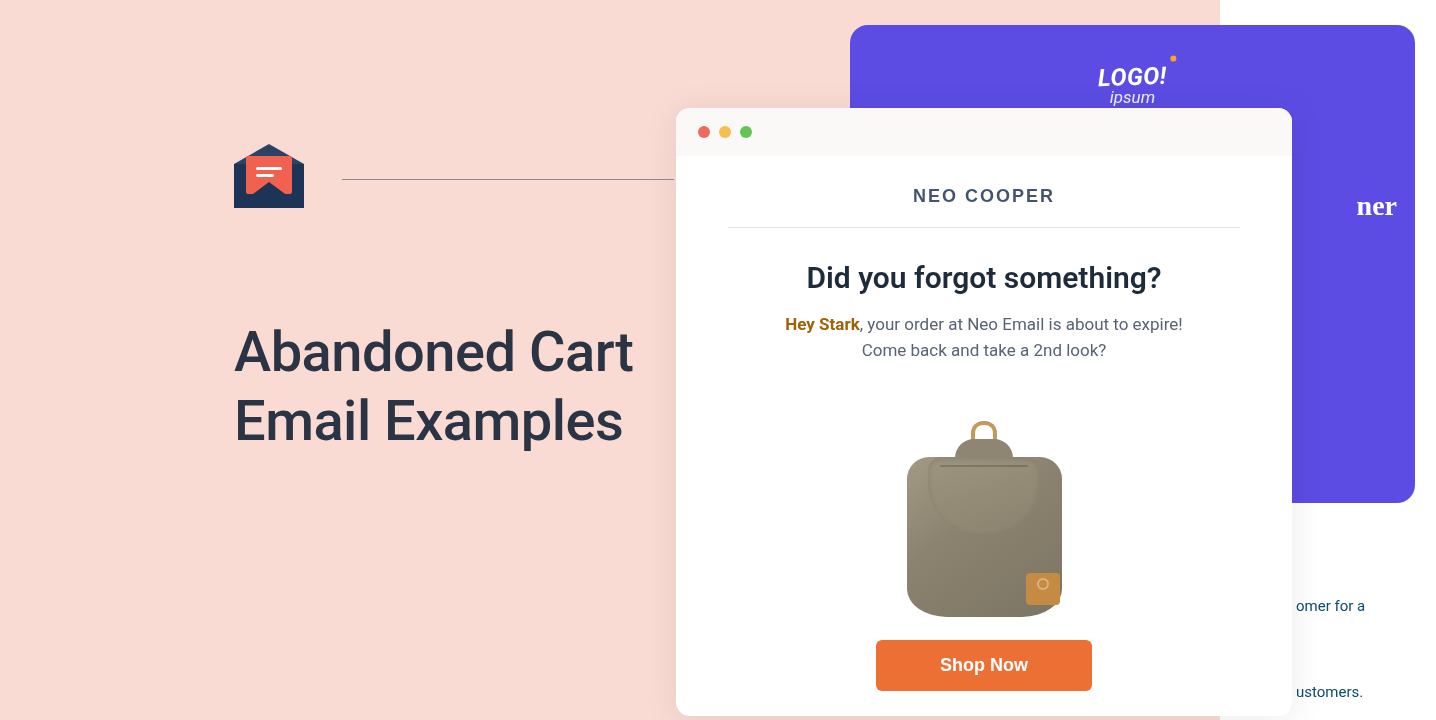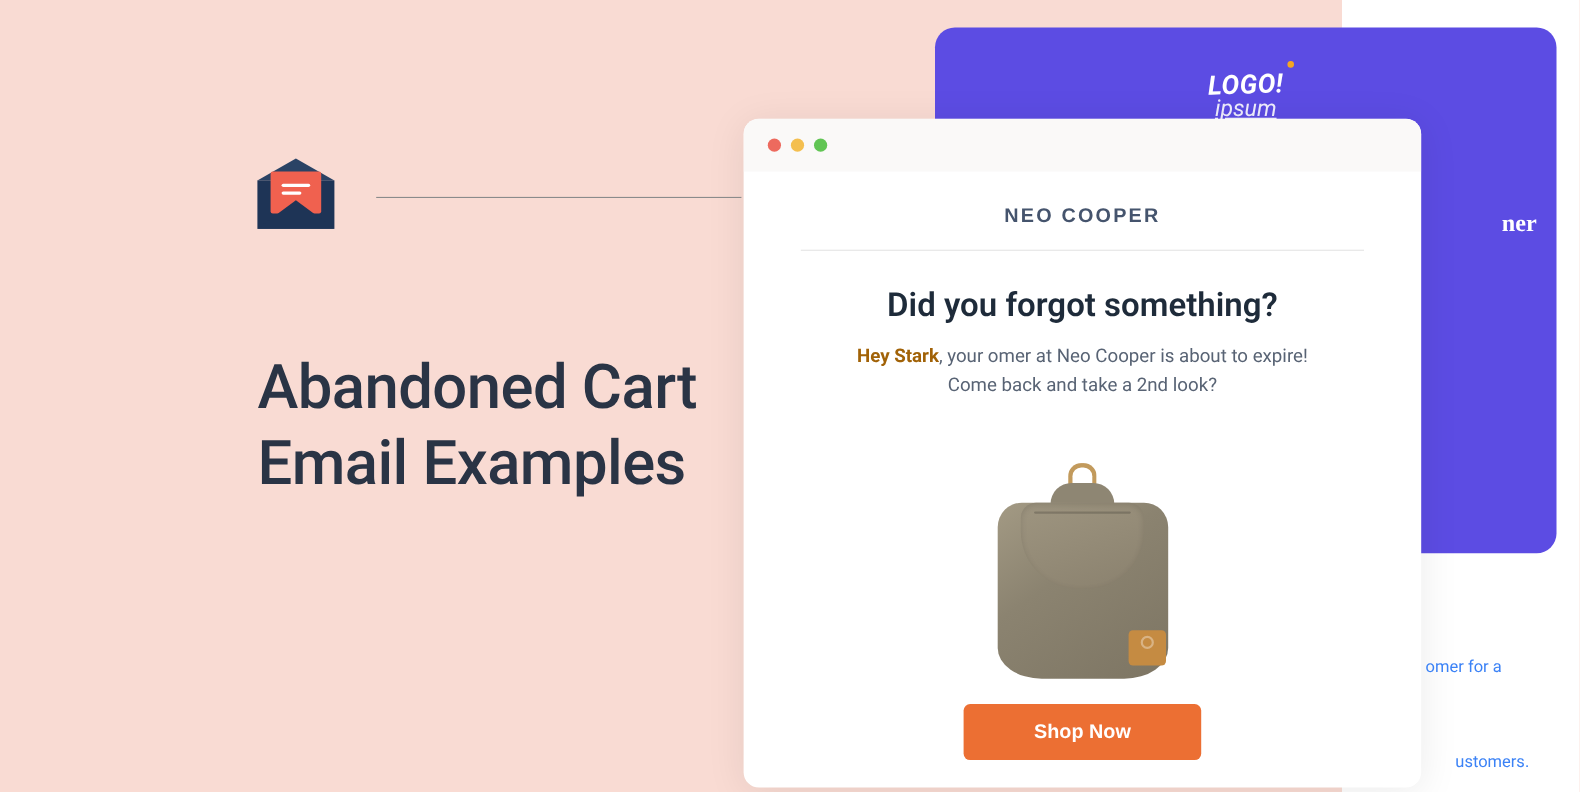--- a/index.html
+++ b/index.html
@@ -56,35 +56,34 @@
   position: absolute;
   right: -10px;
   top: -6px;
   width: 6px;
   height: 6px;
   background: #f5a623;
   border-radius: 50%;
 }
 .logo-sub {
   color: #fff;
-  font-size: 21px;
+  font-size: 17px;
   font-style: italic;
   margin-top: -4px;
   opacity: 0.9;
   display: block;
-  text-decoration: underline;
 }
 
 .purple-peek {
   position: absolute;
   right: 18px;
   top: 165px;
   color: #fff;
   font-family: Georgia, serif;
-  font-size: 22px;
+  font-size: 28px;
   font-weight: 700;
 }
 
 
 .email-window {
   position: absolute;
   left: 676px;
   top: 108px;
   width: 616px;
   height: 608px;
@@ -326,25 +325,25 @@
   line-height: 1.24;
   font-weight: 500;
   color: #2a3445;
   letter-spacing: -0.5px;
 }
 
 
 .side-text-1, .side-text-2 {
   position: absolute;
   font-size: 15px;
-  color: #3b82f6;
+  color: #0c4a6e;
   text-align: center;
 }
 .side-text-1 { left: 1296px; top: 597px; }
-.side-text-2 { left: 1296px; top: 683px; margin-left: 27px; }
+.side-text-2 { left: 1296px; top: 683px; }
 </style>
 </head>
 <body>
 
 <div class="pink-bg"></div>
 
 <div class="purple-card">
   <div class="logo-wrap">
     <span class="logo-text">LOGO!</span>
     <span class="logo-sub">ipsum</span>
@@ -356,21 +355,21 @@
   <div class="window-header">
     <div class="dot red"></div>
     <div class="dot yellow"></div>
     <div class="dot green"></div>
   </div>
   <div class="email-body">
     <div class="brand-name">NEO COOPER</div>
     <div class="divider"></div>
     <div class="email-headline">Did you forgot something?</div>
     <p class="email-text">
-      <span class="name-bold">Hey Stark</span><span>, your omer at Neo Cooper is about to expire!</span><br>
+      <span class="name-bold">Hey Stark</span><span>, your order at Neo Email is about to expire!</span><br>
       <span>Come back and take a 2nd look?</span>
     </p>
     <div class="product-zone">
       <div class="backpack">
         <div class="backpack-handle"></div>
         <div class="backpack-top"></div>
         <div class="backpack-body">
           <div class="backpack-patch">
               <div class="backpack-patch-ring"></div>
             </div>

